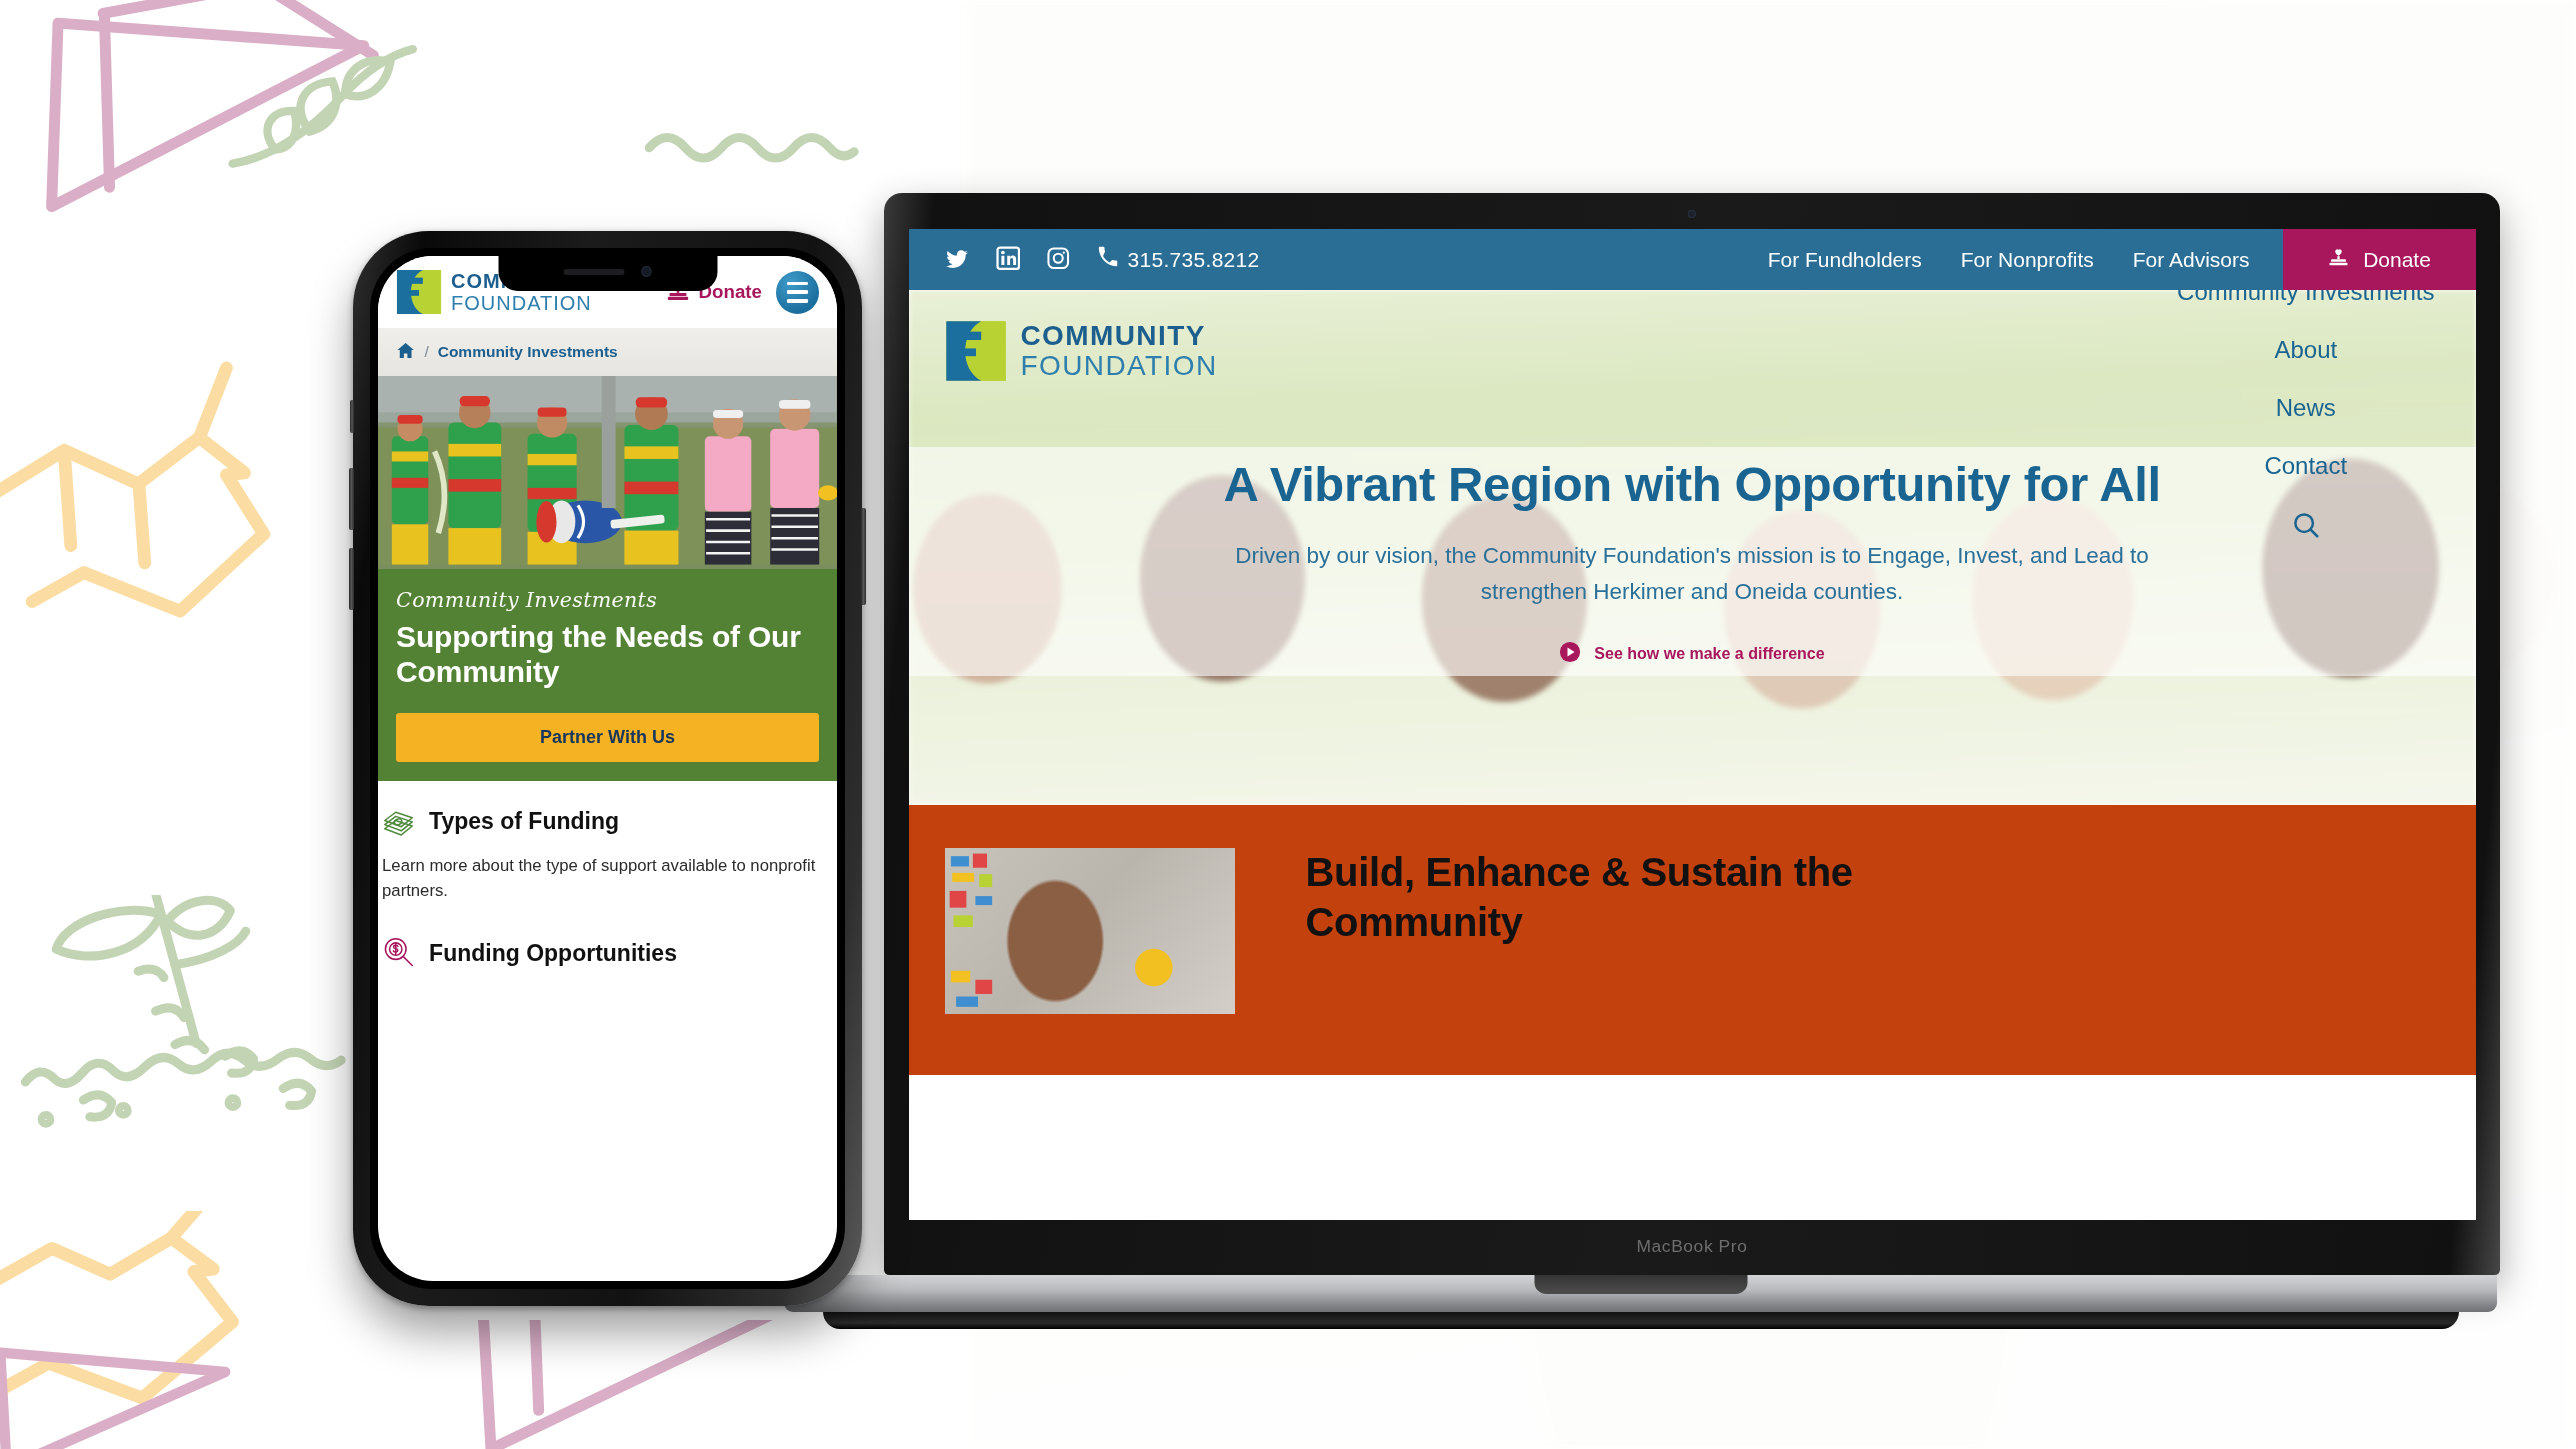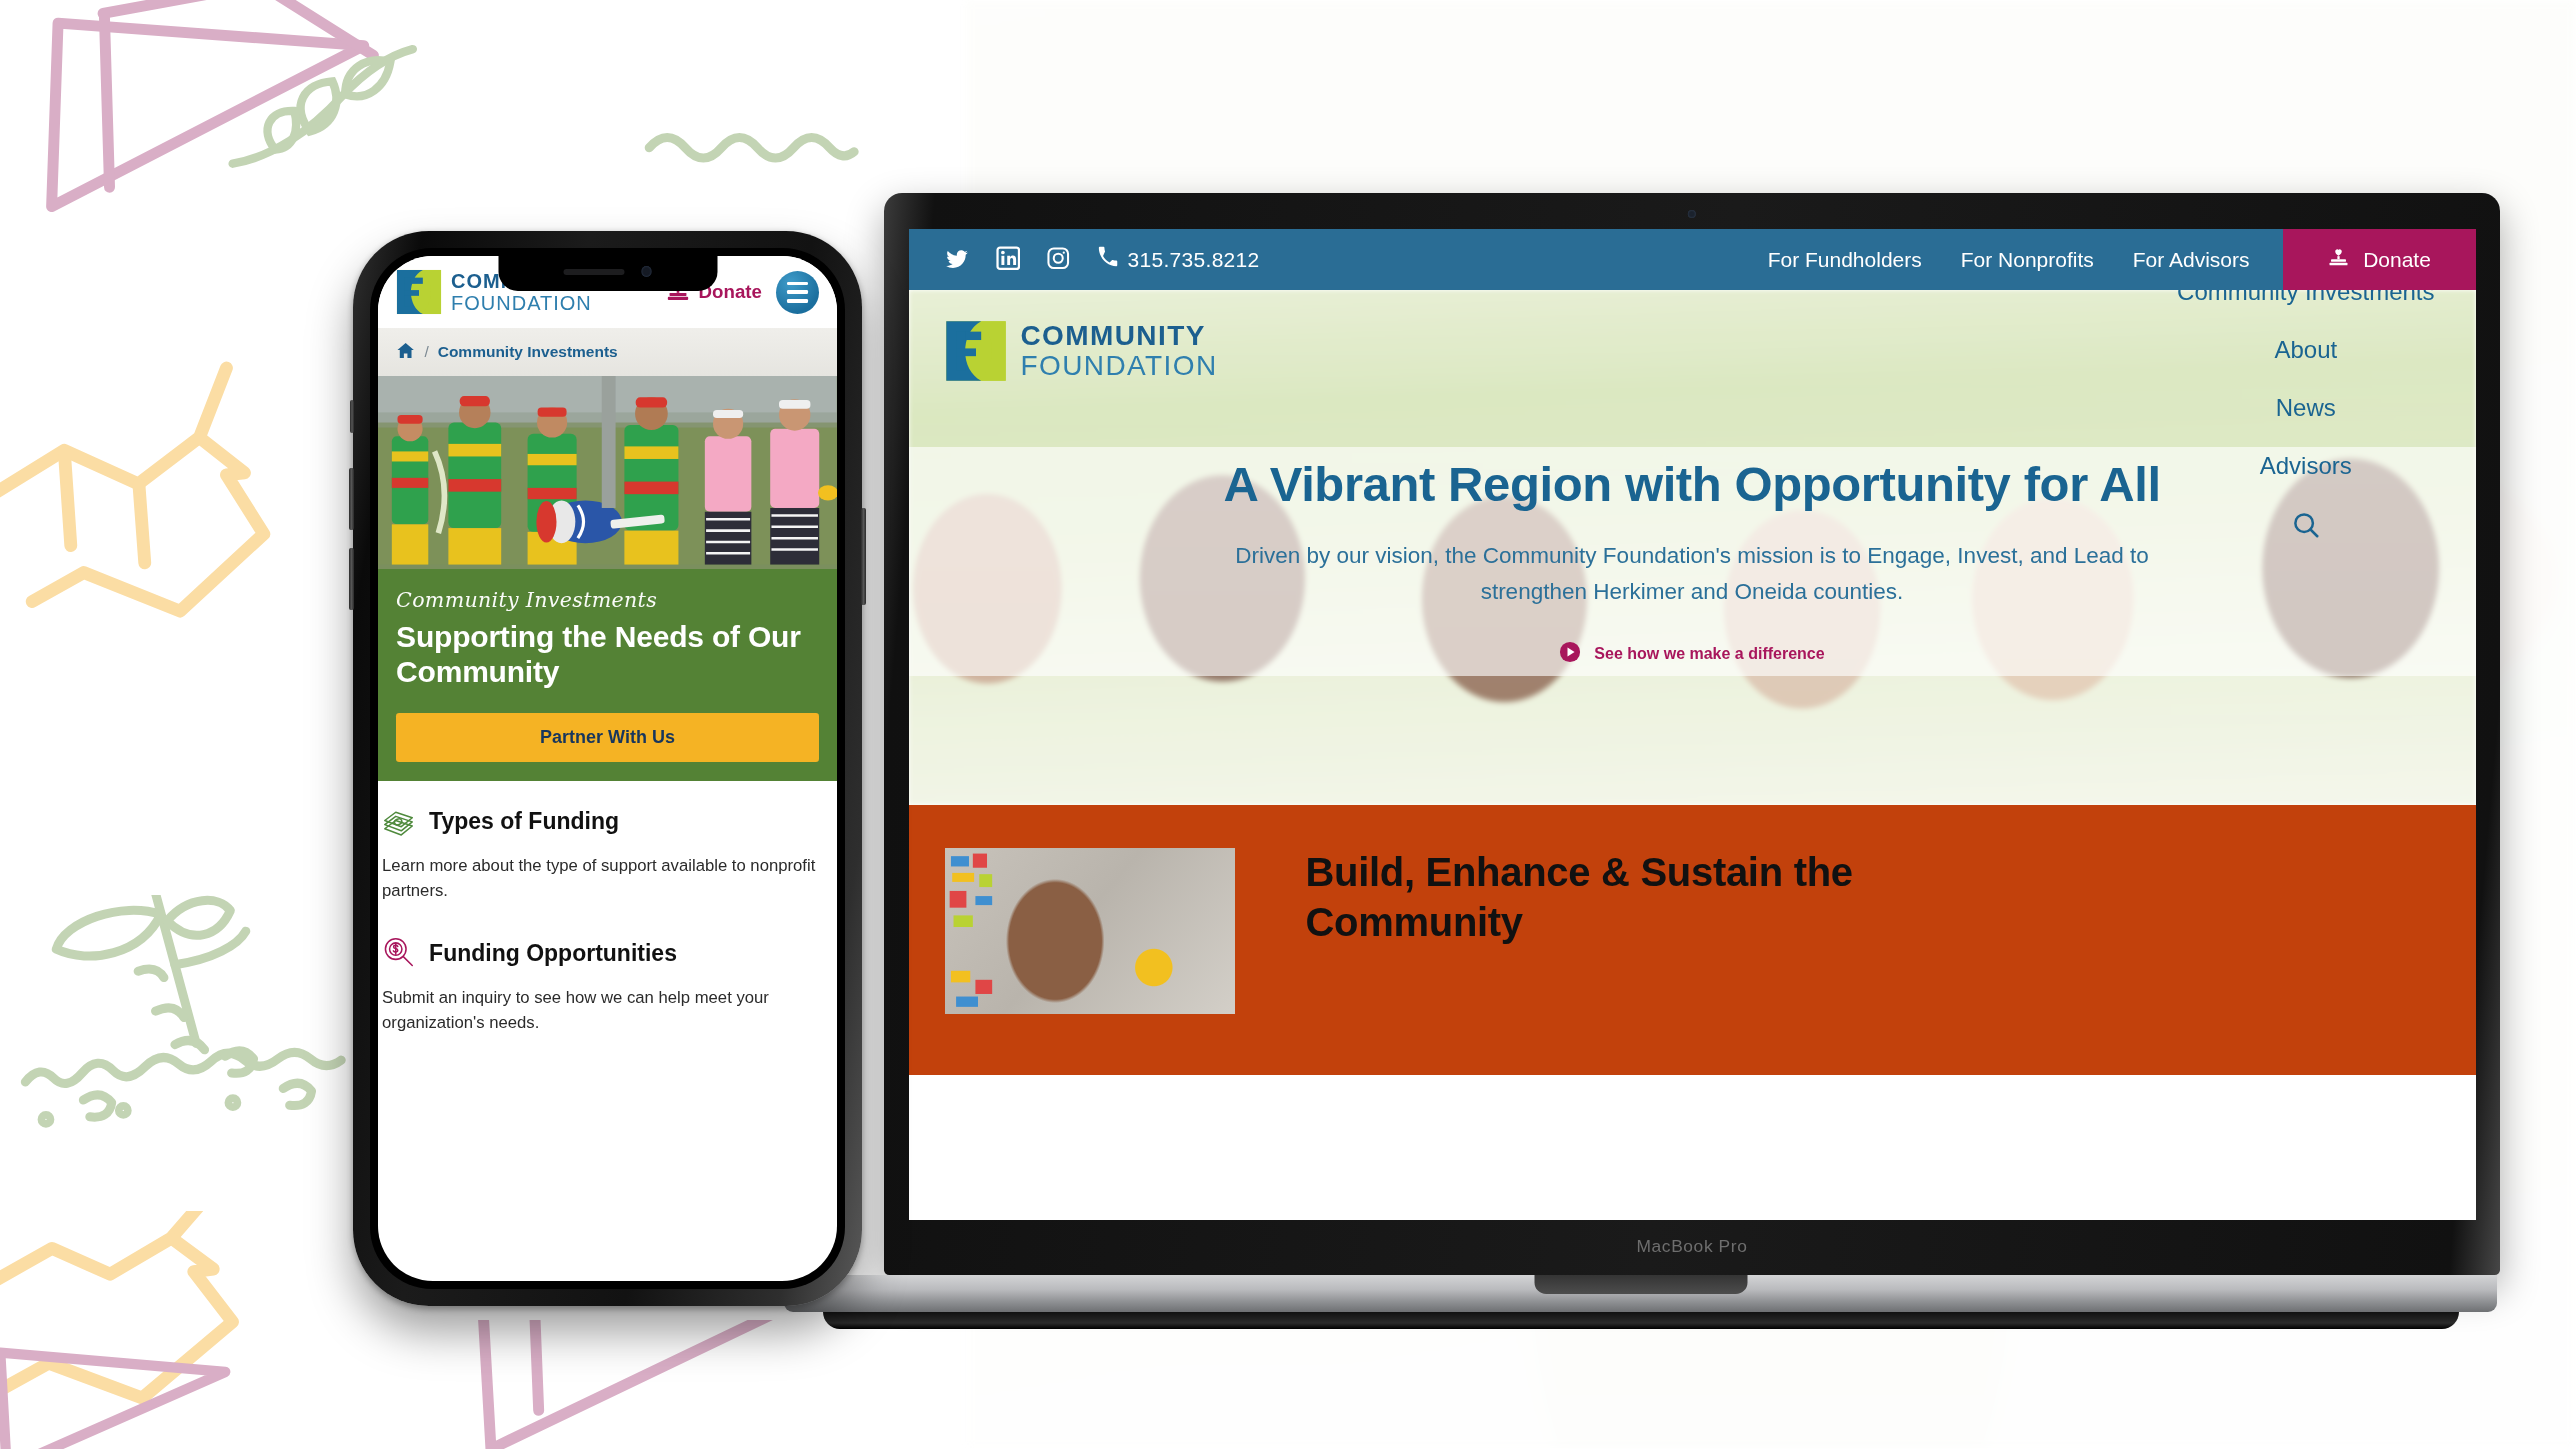--- a/index.html
+++ b/index.html
@@ -328,21 +328,21 @@
               <span style="display:block;font-size:28px;font-weight:700;letter-spacing:1.4px;color:#1c5f8f;">COMMUNITY</span>
               <span style="display:block;font-size:28px;font-weight:400;letter-spacing:1.4px;color:#2f7fae;margin-top:1.9px;">FOUNDATION</span>
             </span>
           </div>
           <div style="margin-left:auto; display:flex; align-items:center; gap:30px; font-size:24px; color:#1a6491;flex-direction:column;">
             <a href="#" style="color:#1a6491;text-decoration:none;">Impact</a>
             <a href="#" style="color:#1a6491;text-decoration:none;">About</a>
             <a href="#" style="color:#1a6491;text-decoration:none;">Community Investments</a>
             <a href="#" style="color:#1a6491;text-decoration:none;">About</a>
             <a href="#" style="color:#1a6491;text-decoration:none;">News</a>
-            <a href="#" style="color:#1a6491;text-decoration:none;">Advisors</a>
+            <a href="#" style="color:#1a6491;text-decoration:none;">Contact</a>
             <span class="srch">
               <svg width="30" height="30" viewBox="0 0 24 24" fill="none" stroke="#1a6491" stroke-width="2" stroke-linecap="round">
                   <circle cx="10.5" cy="10.5" r="7"></circle>
                   <path d="M15.6 15.6 L21 21"></path>
                 </svg>
             </span>
           </div>
         </div>
 
         <div class="hero-content">
@@ -557,20 +557,19 @@
               <svg width="33" height="33" viewBox="0 0 48 48" fill="none" stroke="#a8165c" stroke-width="2.2" stroke-linecap="round">
                 <circle cx="20" cy="19" r="15"></circle>
                 <circle cx="20" cy="19" r="9"></circle>
                 <path d="M23 15.2c-.8-1.1-2-1.6-3.2-1.6-1.7 0-2.9 1-2.9 2.3 0 1.3 1.1 1.9 3 2.4 1.9.5 3 1.1 3 2.5 0 1.4-1.3 2.4-3.1 2.4-1.4 0-2.6-.6-3.3-1.7"></path>
                 <path d="M20 11.4 V26.6"></path>
                 <path d="M31 30 L44 43"></path>
               </svg>
             </span>
             <span class="ttl">Funding Opportunities</span>
           </div>
-          <div class="ph-row-body">Submit an inquiry to see how we can help meet your organization's needs.</div>
         </div>
       </div>
 
     </div>
   </div>
 </div>
 
 
 </body></html>

